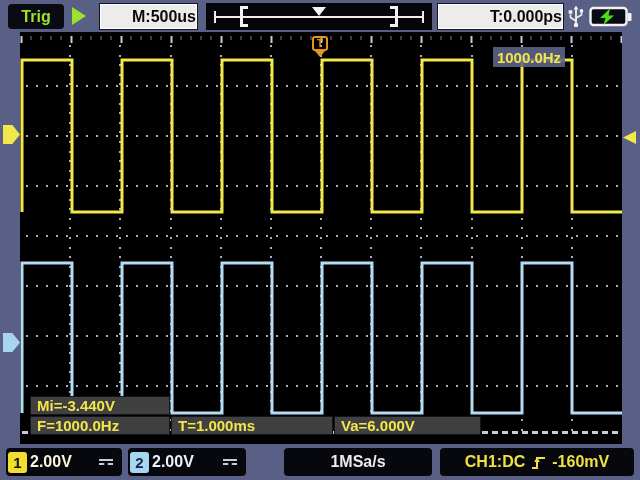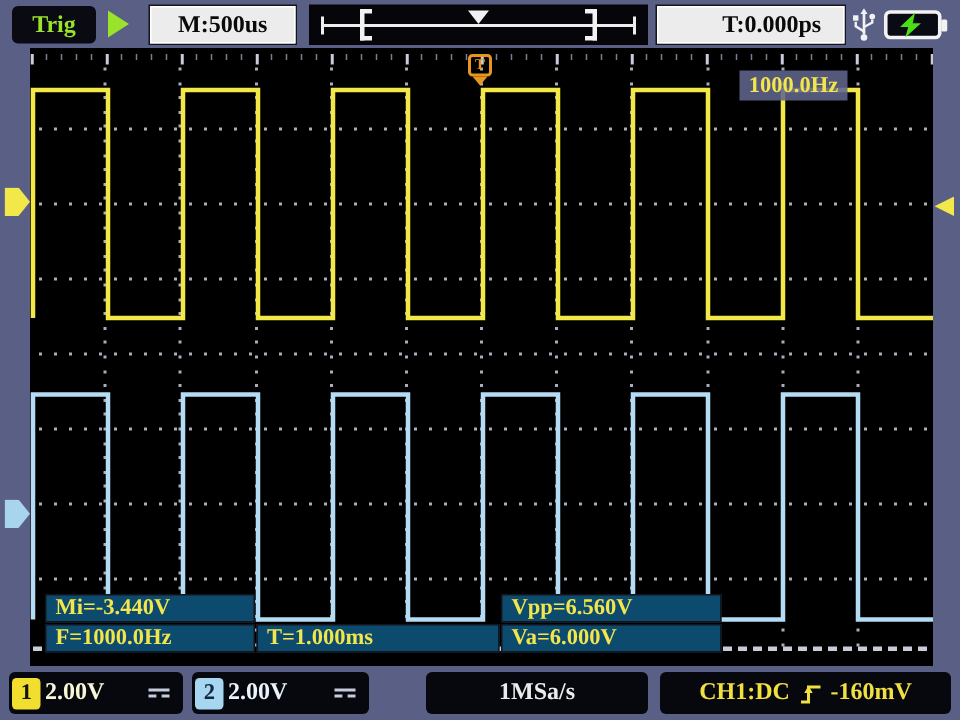--- a/index.html
+++ b/index.html
@@ -1,45 +1,45 @@
 <!DOCTYPE html>
 <html><head>
 <meta charset="utf-8">
 <style>
   html,body{margin:0;padding:0;background:#222;}
   *{box-sizing:border-box;}
   .screen{
     position:relative;width:640px;height:480px;overflow:hidden;
     background:#5a5f85;
-    font-family:Liberation Serif, serif;
+    font-family:Liberation Sans, sans-serif;
     font-weight:bold;
   }
   
   .trig-box{position:absolute;left:8px;top:4px;width:56px;height:25px;background:#0a0a12;border-radius:4px;color:#9be32a;font-size:16px;display:flex;align-items:center;justify-content:center;}
   .play-icon{position:absolute;left:72px;top:7px;width:0;height:0;border-left:14px solid #9be32a;border-top:9px solid transparent;border-bottom:9px solid transparent;}
-  .lightbox{position:absolute;top:4px;height:25px;background:#ececec;border:1px solid #ffffff;box-shadow:0 0 0 1px #15151e;color:#0a0a0a;font-size:16px;display:flex;align-items:center;justify-content:center;}
+  .lightbox{position:absolute;top:4px;height:25px;background:#ececec;border:1px solid #ffffff;box-shadow:0 0 0 1px #15151e;color:#0a0a0a;font-size:16px;display:flex;align-items:center;justify-content:flex-end;}
   .timebase-box{left:100px;width:97px;}
   .ttime-box{left:438px;width:125px;padding-left:28px;}
   .timeline{position:absolute;left:206px;top:3px;width:226px;height:27px;background:#05050a;}
   .mem-line{position:absolute;left:8px;top:13px;width:210px;height:2px;background:#ededed;}
   .mem-tick{position:absolute;top:8px;width:2px;height:12px;background:#ededed;}
   .bracket{position:absolute;top:3px;width:8px;height:21px;}
   .bracket.bl{border-left:3px solid #f2f2f2;border-top:3px solid #f2f2f2;border-bottom:3px solid #f2f2f2;}
   .bracket.br{border-right:3px solid #f2f2f2;border-top:3px solid #f2f2f2;border-bottom:3px solid #f2f2f2;}
   .tpos-tri{position:absolute;left:106px;top:4px;width:0;height:0;border-left:7px solid transparent;border-right:7px solid transparent;border-top:9px solid #f2f2f2;}
   .usb-icon{position:absolute;left:567px;top:4px;}
   .battery-icon{position:absolute;left:589px;top:5px;}
   
   .scope{position:absolute;left:20px;top:32px;width:602px;height:412px;background:#000;}
   .scope svg{position:absolute;left:0;top:0;}
   .freq-label{position:absolute;left:473px;top:15px;width:72px;height:20px;background:rgba(96,101,140,0.88);color:#f2e64c;font-size:15px;display:flex;align-items:center;justify-content:center;}
   .trig-marker{position:absolute;left:291px;top:4px;width:18px;height:26px;color:#e8951d;}
   .trig-marker .tm-box{position:absolute;left:1px;top:0;width:16px;height:15px;border:2px solid #e8951d;border-radius:3px;font-size:10px;line-height:11px;text-align:center;}
   .trig-marker .tm-point{position:absolute;left:4px;top:15px;width:0;height:0;border-left:5px solid transparent;border-right:5px solid transparent;border-top:6px solid #e8951d;}
-  .meas{position:absolute;height:19px;background:#0c4a6e;border:1px solid #15151e;color:#f2e64c;font-size:15px;line-height:17px;padding-left:6px;white-space:nowrap;}
+  .meas{position:absolute;height:19px;background:#404040;border:1px solid #15151e;color:#f2e64c;font-size:15px;line-height:17px;padding-left:6px;white-space:nowrap;}
   
   .chan-marker{position:absolute;width:17px;height:19px;}
   .pentagon{clip-path:polygon(0 0,55% 0,100% 50%,55% 100%,0 100%);width:100%;height:100%;}
   .trig-level-marker{position:absolute;left:623px;top:131px;width:13px;height:13px;background:#f2e84a;clip-path:polygon(100% 0,100% 100%,0 50%);}
   
   .bbox{position:absolute;top:448px;height:28px;background:#07070e;border-radius:4px;display:flex;align-items:center;font-size:16px;}
   .badge{width:19px;height:21px;border-radius:3px;margin-left:2px;display:flex;align-items:center;justify-content:center;font-size:15px;}
   .badge.ch1{background:#f2de2e;color:#15150a;}
   .badge.ch2{background:#a6d6f0;color:#122644;}
   .scale-ch1{color:#faf6d8;margin-left:3px;}
@@ -1089,21 +1089,20 @@
     <div class="trig-marker">
       <div class="tm-box">T</div>
       <div class="tm-point"></div>
     </div>
 
     <div class="freq-label">
       <span>1000.0Hz</span>
     </div>
 
     <div class="meas" style="left:10px;top:364px;width:140px;">Mi=-3.440V</div>
-    <div class="meas" style="left:314px;top:364px;width:147px;">Vpp=6.560V</div>
     <div class="meas" style="left:10px;top:384px;width:140px;">F=1000.0Hz</div>
     <div class="meas" style="left:151px;top:384px;width:162px;">T=1.000ms</div>
     <div class="meas" style="left:314px;top:384px;width:147px;">Va=6.000V</div>
   </div>
 
   <div class="chan-marker" style="left:3px;top:125px;">
     <div class="pentagon" style="background:#f2e84a;"></div>
   </div>
   <div class="chan-marker" style="left:3px;top:333px;">
     <div class="pentagon" style="background:#a8d4ee;"></div>

